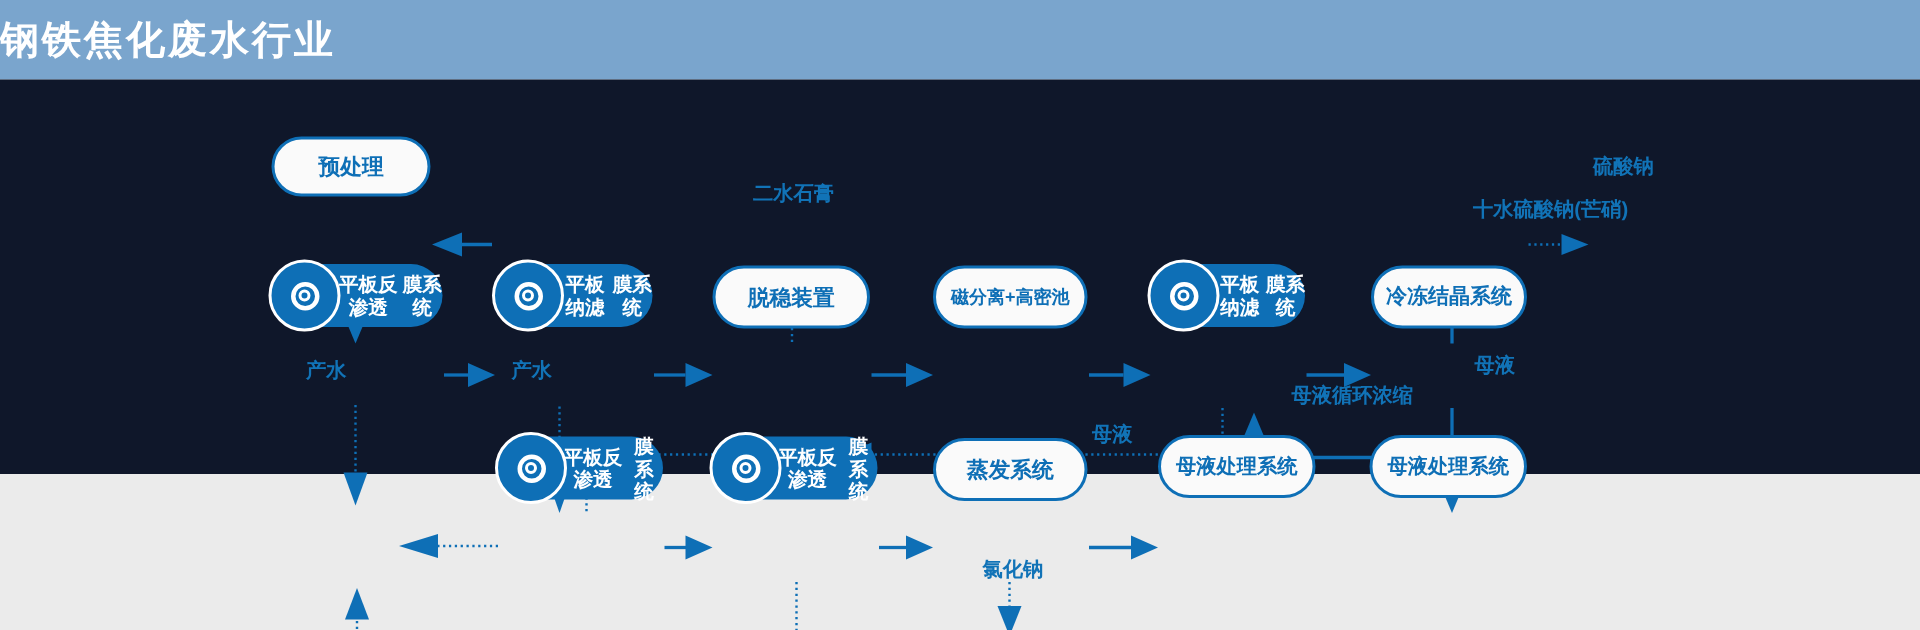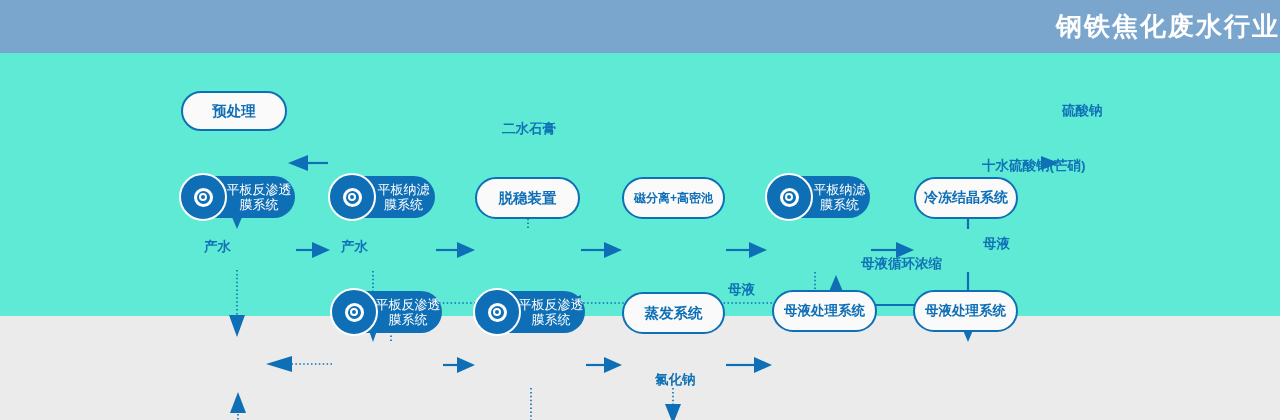--- a/index.html
+++ b/index.html
@@ -6,49 +6,49 @@
   html,body { width:1280px; height:420px; }
   body {
     font-family: "Liberation Sans", "DejaVu Sans", sans-serif;
     background:#ebebeb;
     position:relative;
     overflow:hidden;
   }
   .header-bar {
     position:absolute; left:0; top:0; width:1280px; height:53px;
     background:#7aa5cd;
-    display:flex; align-items:center; justify-content:flex-end;
+    display:flex; align-items:center; justify-content:flex-start;
   }
   .page-title {
     color:#ffffff; font-size:26px; font-weight:bold; letter-spacing:2px;
   }
   .canvas {
     position:absolute; left:0; top:53px; width:1280px; height:263px;
-    background:#5eead4;
+    background:#0f172a;
   }
   .arrows-svg { position:absolute; left:0; top:0; width:1280px; height:420px; pointer-events:none; }
   .arrows-svg .solid { stroke:#0e6fb6; stroke-width:2.2; fill:none; }
   .arrows-svg .dotted { stroke:#0e6fb6; stroke-width:1.6; fill:none; stroke-dasharray:1.5 2.4; }
   .arrows-svg .head { fill:#0e6fb6; stroke:none; }
 
   .pill-outline {
     position:absolute; height:40px;
     background:#fafafa;
     border:2.5px solid #0e6fb6;
     border-radius:22px;
     color:#0e6fb6; font-weight:bold; font-size:14.5px;
     display:flex; align-items:center; justify-content:center;
     white-space:nowrap;
   }
   .pill-filled {
     position:absolute; height:42px;
     background:#0e6fb6;
     border-radius:22px;
-    color:#ffffff; font-weight:normal; font-size:13px;
-    display:flex; flex-direction:column; align-items:center; justify-content:center;
+    color:#ffffff; font-weight:bold; font-size:13px;
+    display:flex; flex-direction:row; align-items:center; justify-content:center;
     line-height:15px; text-align:center;
     padding-left:42px;
   }
   .disc-icon {
     position:absolute; left:-2px; top:-3px;
     width:48px; height:48px; border-radius:50%;
     background:#0e6fb6; border:2.5px solid #ffffff;
     display:flex; align-items:center; justify-content:center;
   }
   .disc-ring {
@@ -231,21 +231,21 @@
   </div>
   <div class="pill-outline" style="left:772px; top:237px; width:105px; height:42px; font-size:13.5px;">
     <span>母液处理系统</span>
   </div>
   <div class="pill-outline" style="left:913px; top:237px; width:105px; height:42px; font-size:13.5px;">
     <span>母液处理系统</span>
   </div>
 
   <div class="flow-label" style="left:502px; top:67px;">二水石膏</div>
   <div class="flow-label" style="left:1062px; top:49px;">硫酸钠</div>
-  <div class="flow-label" style="left:982px; top:104px;">十水硫酸钠(芒硝)</div>
+  <div class="flow-label" style="left:982px; top:78px;">十水硫酸钠(芒硝)</div>
   <div class="flow-label" style="left:983px; top:182px;">母液</div>
   <div class="flow-label" style="left:861px; top:202px;">母液循环浓缩</div>
   <div class="flow-label" style="left:728px; top:228px;">母液</div>
   <div class="flow-label" style="left:204px; top:185px;">产水</div>
   <div class="flow-label" style="left:341px; top:185px;">产水</div>
   <div class="flow-label" style="left:655px; top:318px;">氯化钠</div>
 
 </div>
 
 </body></html>

